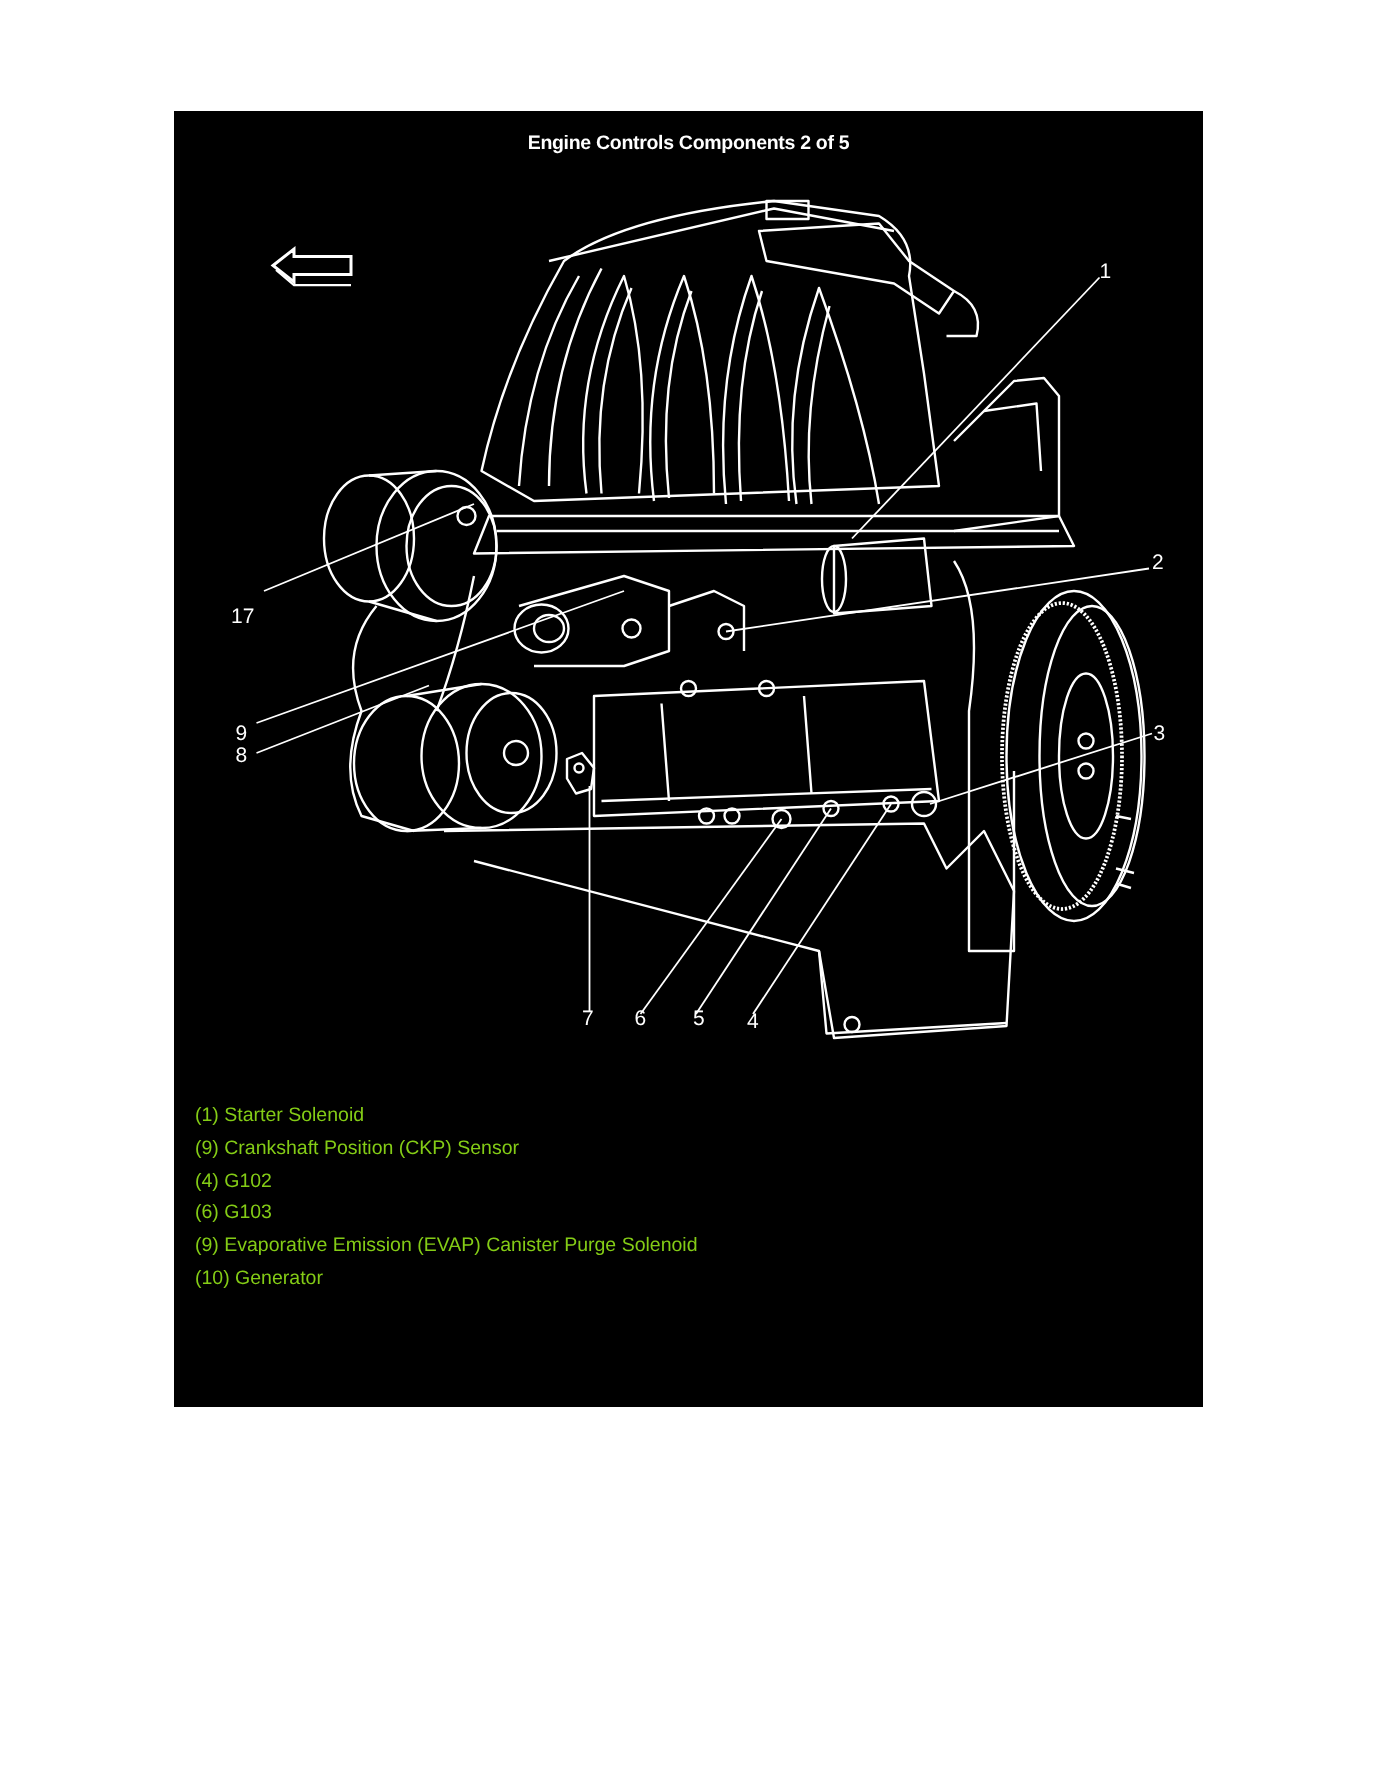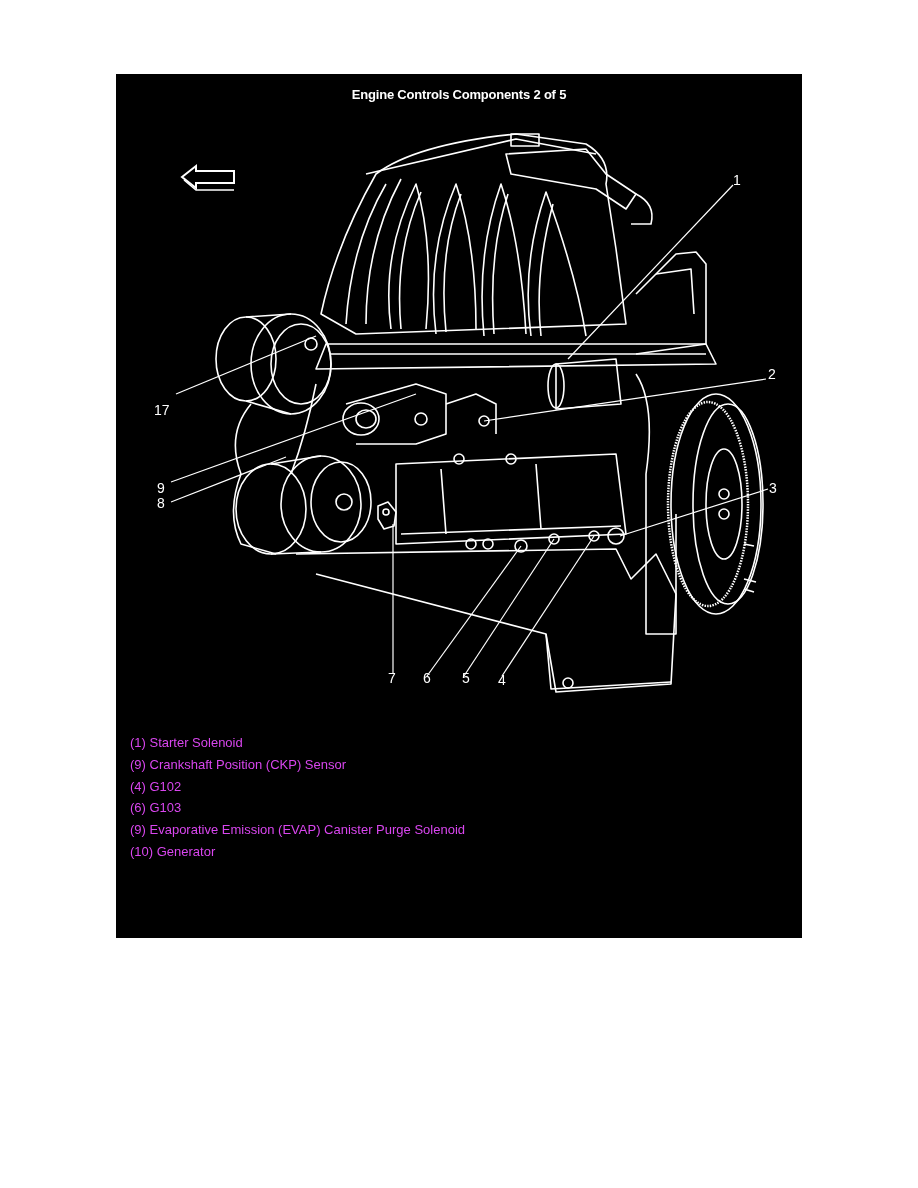--- a/index.html
+++ b/index.html
@@ -1,20 +1,20 @@
 <!DOCTYPE html>
 <html><head>
 <meta charset="utf-8">
 <style>
   html, body { margin: 0; padding: 0; background: #ffffff; }
   body { width: 918px; height: 1188px; position: relative; overflow: hidden; font-family: "Liberation Sans", sans-serif; }
   .panel { position: absolute; left: 116px; top: 74px; width: 686px; height: 864px; background: #000000; }
   .title { position: absolute; left: 0; top: 13px; width: 686px; text-align: center; color: #ffffff; font-size: 13px; font-weight: bold; letter-spacing: -0.2px; }
   .figure { position: absolute; left: 0; top: 0; width: 686px; height: 640px; }
-  .legend { position: absolute; left: 14px; top: 658px; color: #d946ef; font-size: 13px; }
+  .legend { position: absolute; left: 14px; top: 658px; color: #84cc16; font-size: 13px; }
   .legend-item { height: 21.8px; line-height: 21.8px; white-space: nowrap; }
   .callout-num { position: absolute; color: #ffffff; font-size: 14px; line-height: 14px; }
 </style>
 </head>
 <body>
 
 <div class="panel">
   <div class="title">Engine Controls Components 2 of 5</div>
 
   <svg class="figure" viewBox="0 0 686 640" xmlns="http://www.w3.org/2000/svg">

